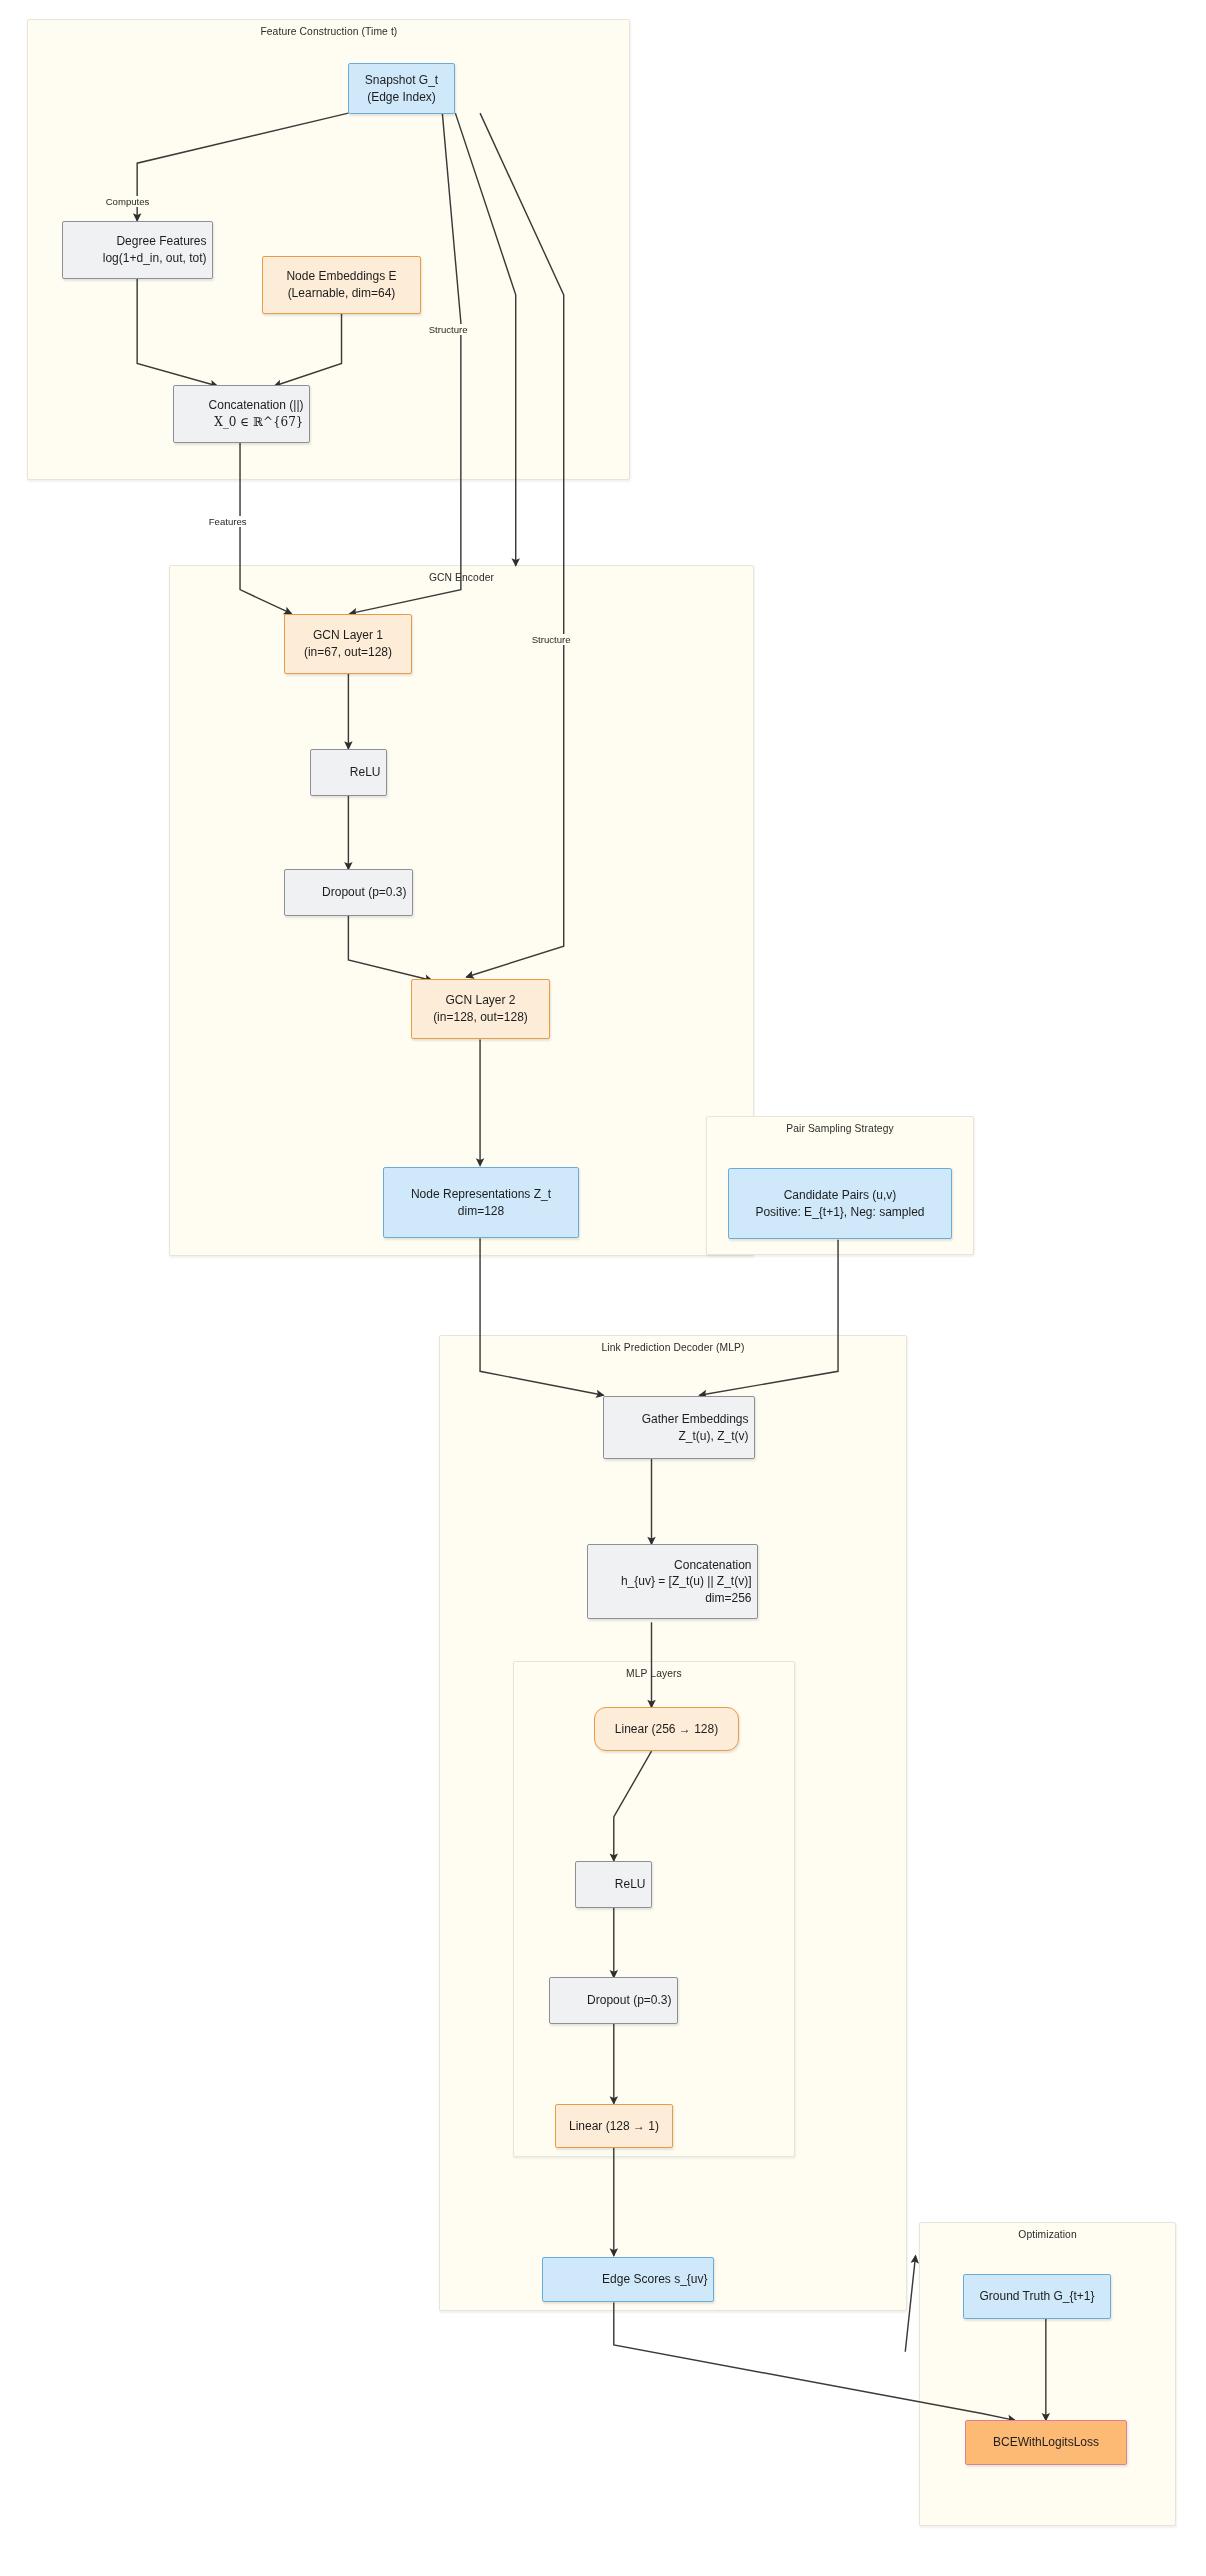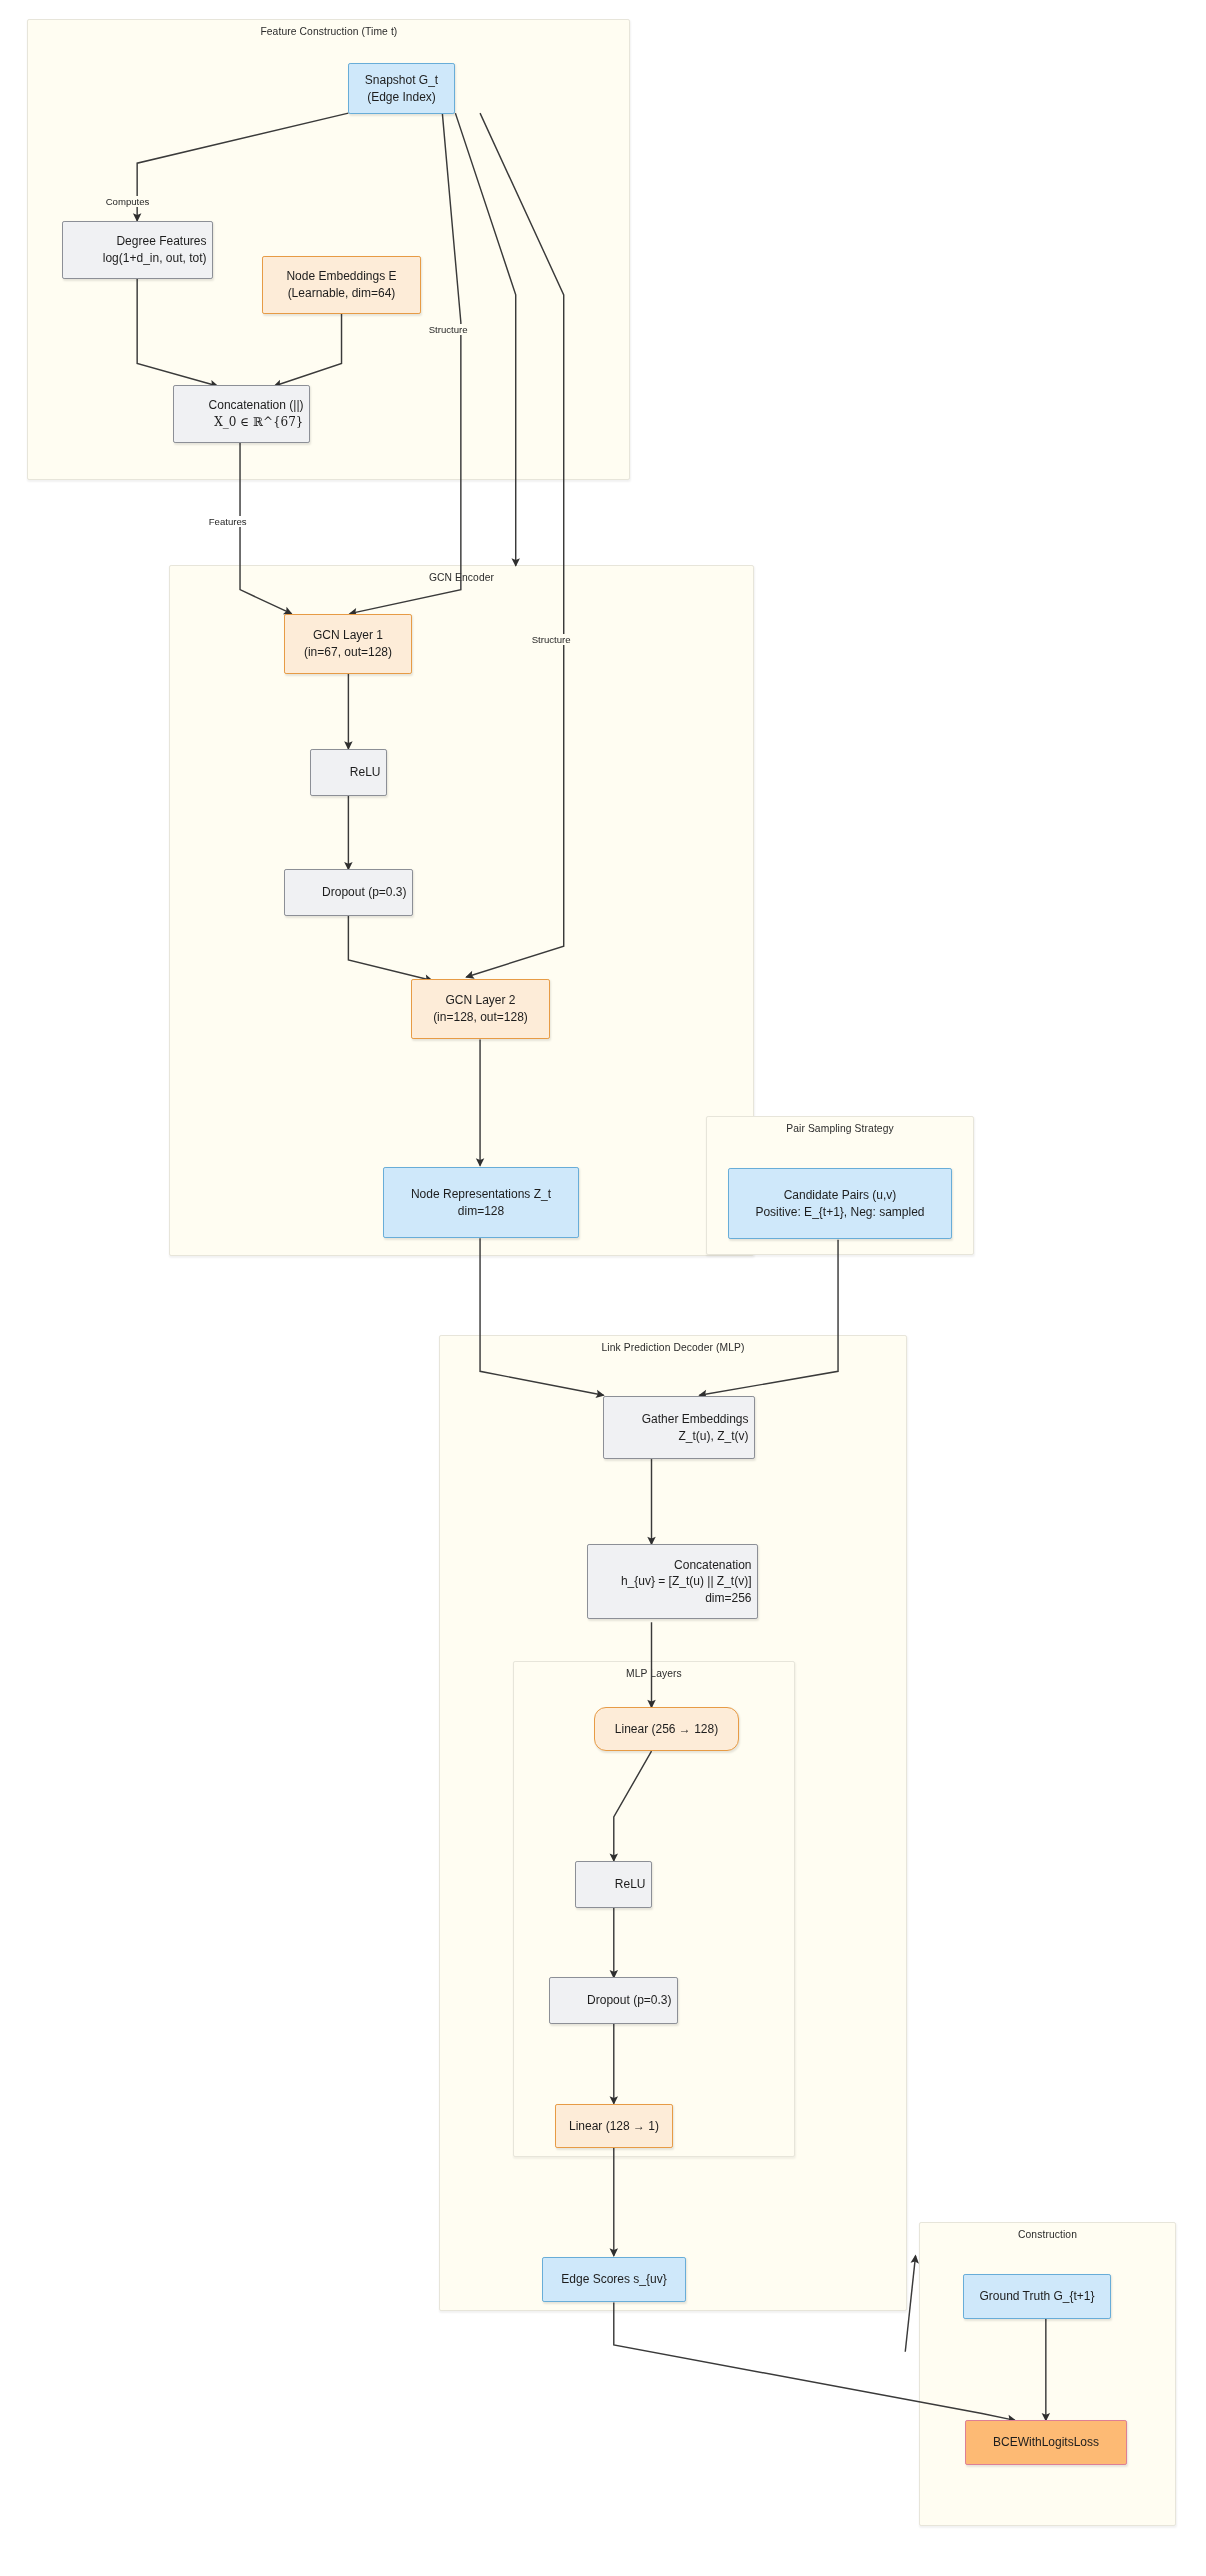--- a/index.html
+++ b/index.html
@@ -47,21 +47,21 @@
 
   <div class="cluster" style="left:439px;top:1335px;width:466px;height:974px;">
     <div class="cluster-title">Link Prediction Decoder (MLP)</div>
   </div>
 
   <div class="cluster" style="left:513px;top:1661px;width:280px;height:494px;">
     <div class="cluster-title">MLP Layers</div>
   </div>
 
   <div class="cluster" style="left:919px;top:2222px;width:255px;height:302px;">
-    <div class="cluster-title">Construction</div>
+    <div class="cluster-title">Optimization</div>
   </div>
 
   <svg id="wires" viewBox="0 0 1760 3757" preserveAspectRatio="none">
     <defs>
       <marker id="ah" viewBox="0 0 12 12" refX="9.2" refY="6" markerWidth="7.2" markerHeight="7.2" orient="auto-start-reverse">
         <path d="M 0.6 1.1 L 10.6 6 L 0.6 10.9 L 2.6 6 Z" fill="#2f2f2f"></path>
       </marker>
     </defs>
     <g fill="none" stroke="#3a3a3a" stroke-width="2.1" marker-end="url(#ah)">
 
@@ -184,21 +184,21 @@
   </div>
 
   <div class="node n-grey" style="left:549px;top:1977px;width:129px;height:47px;">
     <span class="l">Dropout (p=0.3)</span>
   </div>
 
   <div class="node n-orange" style="left:555px;top:2104px;width:118px;height:44px;">
     <span class="l">Linear (128 → 1)</span>
   </div>
 
-  <div class="node n-blue" style="left:542px;top:2257px;width:144px;height:45px;">
+  <div class="node n-blue" style="left:542px;top:2257px;width:172px;height:45px;align-items:flex-end;">
     <span class="l">Edge Scores s_{uv}</span>
   </div>
 
   <div class="node n-blue" style="left:963px;top:2274px;width:148px;height:45px;">
     <span class="l">Ground Truth G_{t+1}</span>
   </div>
 
   <div class="node n-pink" style="left:965px;top:2420px;width:162px;height:45px;">
     <span class="l">BCEWithLogitsLoss</span>
   </div>

